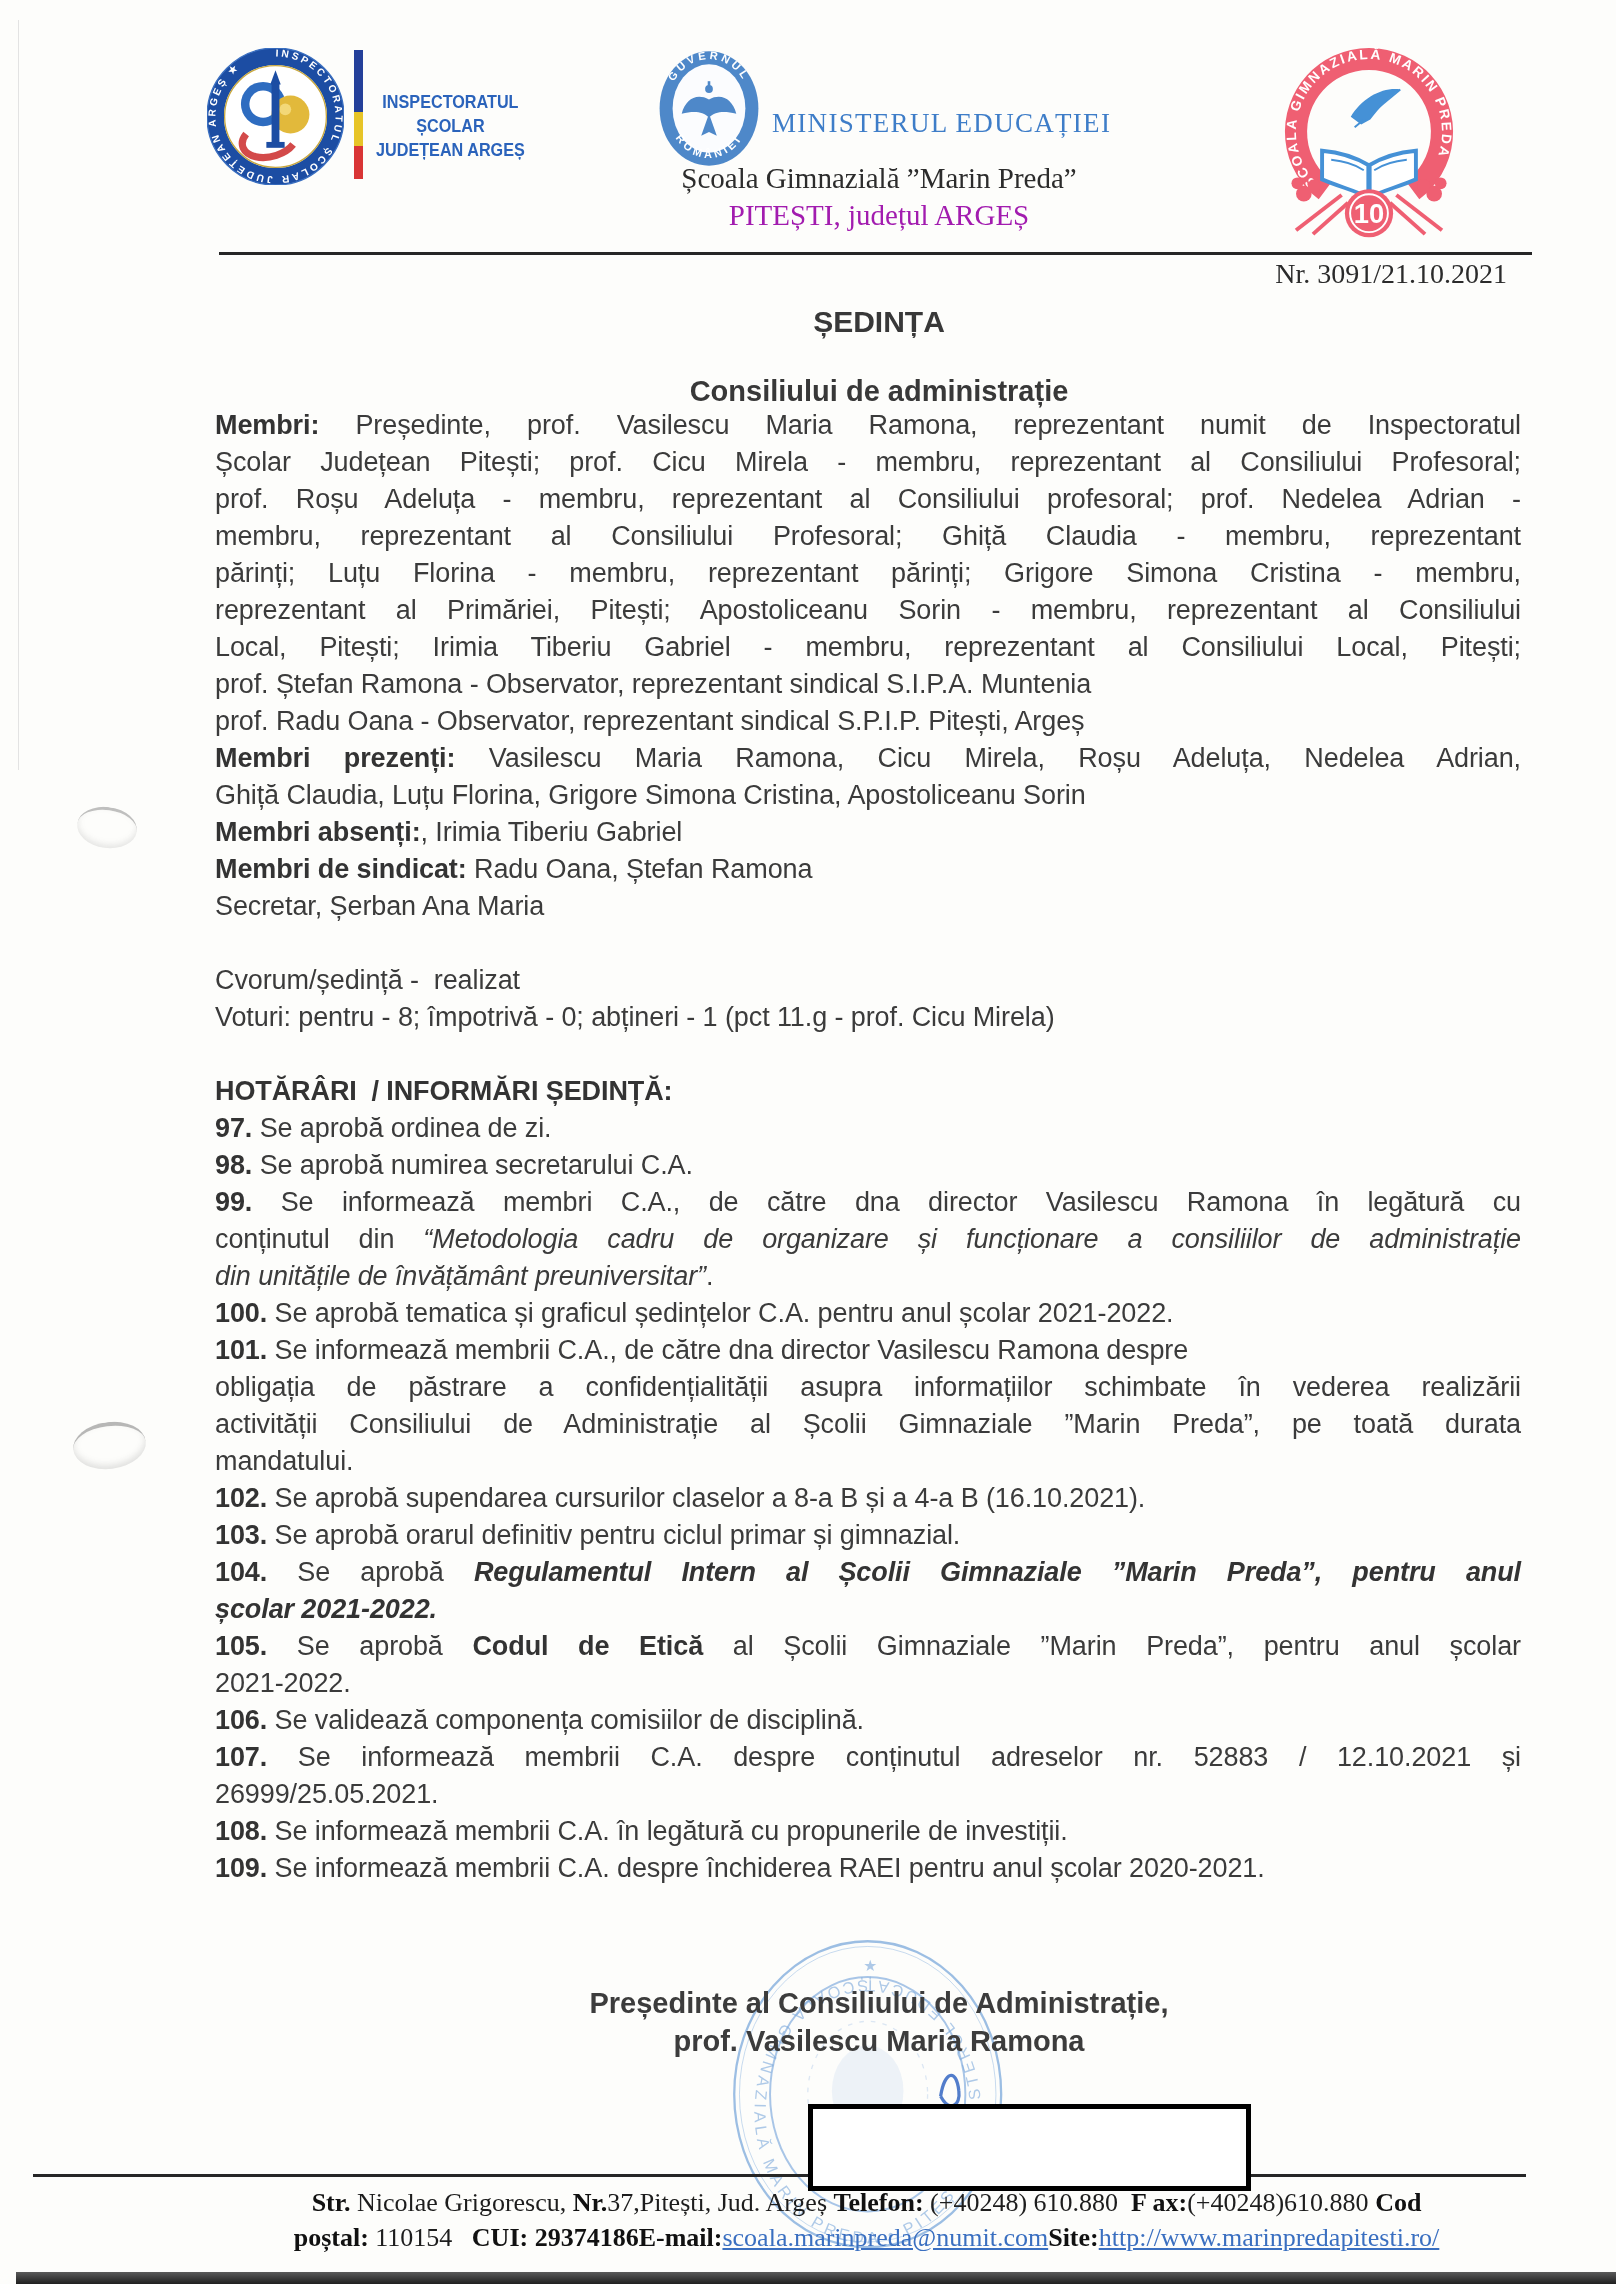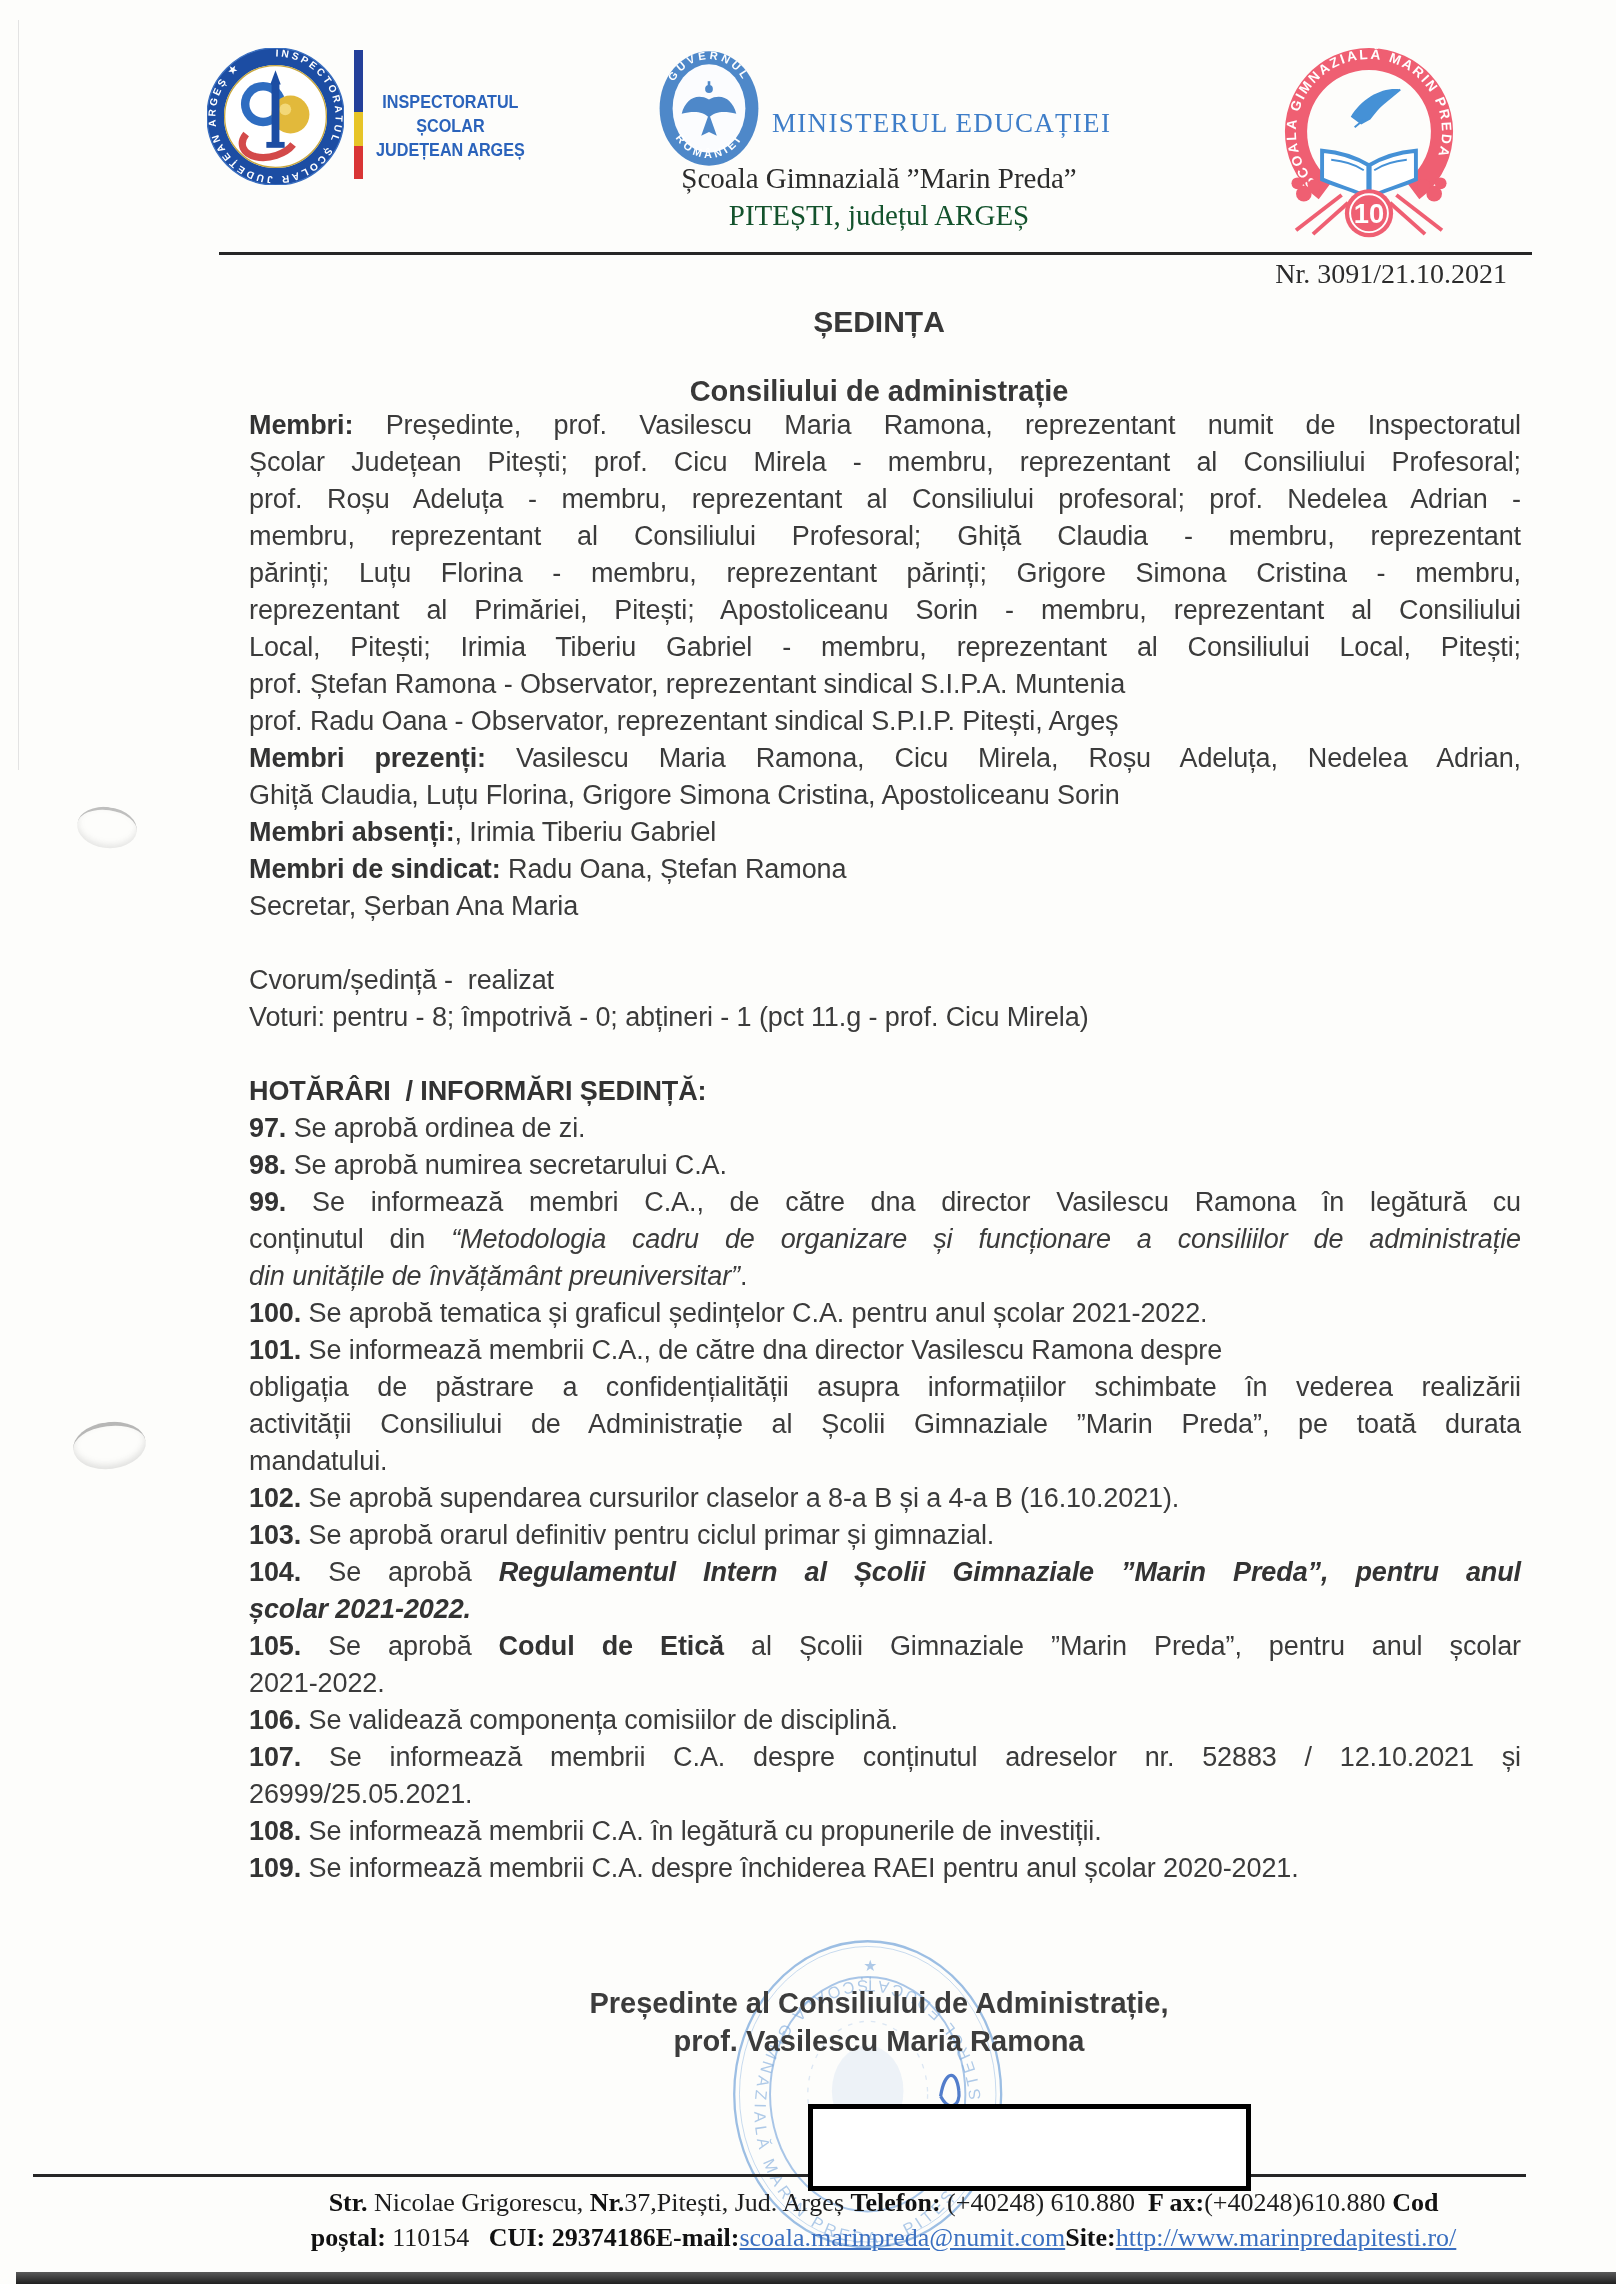--- a/index.html
+++ b/index.html
@@ -4,36 +4,36 @@
 <style>
   html,body{margin:0;padding:0;background:#9a9a9a;}
   .page{position:relative;width:1617px;height:2284px;background:#fdfdfb;overflow:hidden;
         font-family:"Liberation Sans",sans-serif;color:#3b3b3b;}
   .abs{position:absolute;}
   .b{font-weight:bold;color:#333;}
   .i{font-style:italic;}
   .link{color:#3a6fc0;text-decoration:underline;}
   
   .bodycol{left:215px;top:407px;width:1306px;z-index:20;}
-  .tline{font-size:27px;line-height:37px;letter-spacing:-0.1px;min-height:37px;white-space:pre-wrap;margin-left:34px;}
+  .tline{font-size:27px;line-height:37px;letter-spacing:-0.1px;min-height:37px;white-space:pre-wrap;}
   .just{text-align:justify;text-align-last:justify;}
   .center{text-align:center;}
   .blank{height:37px;}
   
   .isjlabel{left:369px;top:90px;width:177px;text-align:center;color:#2b63bb;font-weight:bold;
             font-size:17.6px;line-height:24px;transform:scaleX(.92);transform-origin:left top;z-index:20;}
   .flag{left:354px;top:50px;width:8.5px;height:129px;z-index:20;display:flex;flex-direction:column;}
   .flag .fb{background:#24409a;flex:0 0 62px;}
   .flag .fy{background:#e7c427;flex:0 0 34px;}
   .flag .fr{background:#d93535;flex:1;}
   .ministry-name{left:772px;top:108px;font-family:"Liberation Serif",serif;font-size:27px;
                  letter-spacing:1.3px;color:#3e7dc8;z-index:20;}
   .centercol{left:227px;width:1304px;text-align:center;z-index:20;}
   .schoolname{top:162px;font-family:"Liberation Serif",serif;font-size:29px;color:#2c2c2c;}
-  .schoolloc{top:199px;font-family:"Liberation Serif",serif;font-size:29px;color:#14532d;}
+  .schoolloc{top:199px;font-family:"Liberation Serif",serif;font-size:29px;color:#a21caf;}
   .rule{height:2.6px;background:#262626;z-index:30;}
   .docnum{top:258px;left:227px;width:1280px;text-align:right;font-family:"Liberation Serif",serif;
           font-size:28px;color:#2b2b2b;z-index:20;}
   .title1{top:305px;font-size:30px;font-weight:bold;color:#383838;}
   .title2{top:339px;font-size:29px;font-weight:bold;color:#383838;margin-top:36px;}
   .sigblock{top:1984px;font-size:29px;font-weight:bold;color:#3c3c3c;line-height:38px;z-index:20;}
   .redact{left:808px;top:2104px;width:433px;height:77px;background:#fff;border:5.9px solid #000;z-index:40;}
   .footer{left:156px;top:2185px;width:1421px;text-align:center;font-family:"Liberation Serif",serif;
           font-size:26px;line-height:35px;color:#1d1d1d;z-index:50;}
   .footer .tline{font-size:26px;line-height:35px;min-height:35px;letter-spacing:0;}

